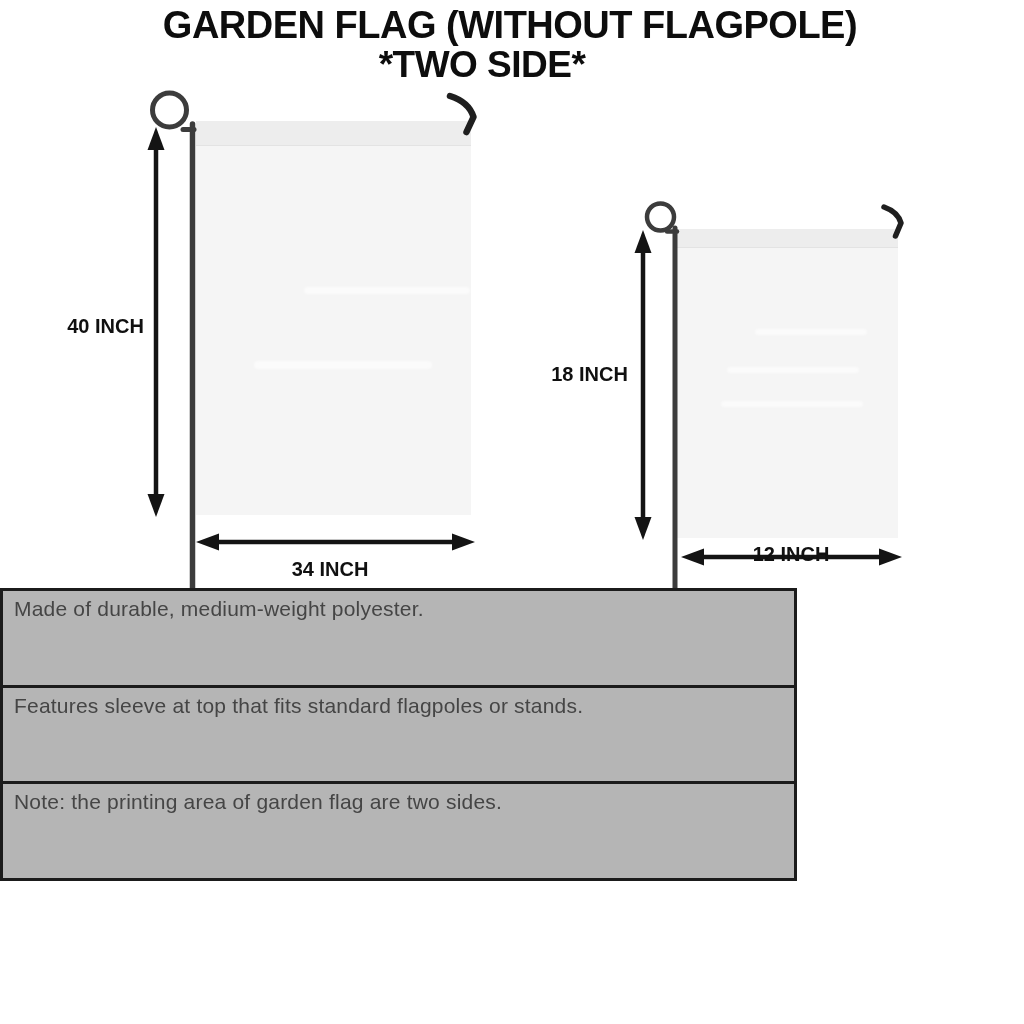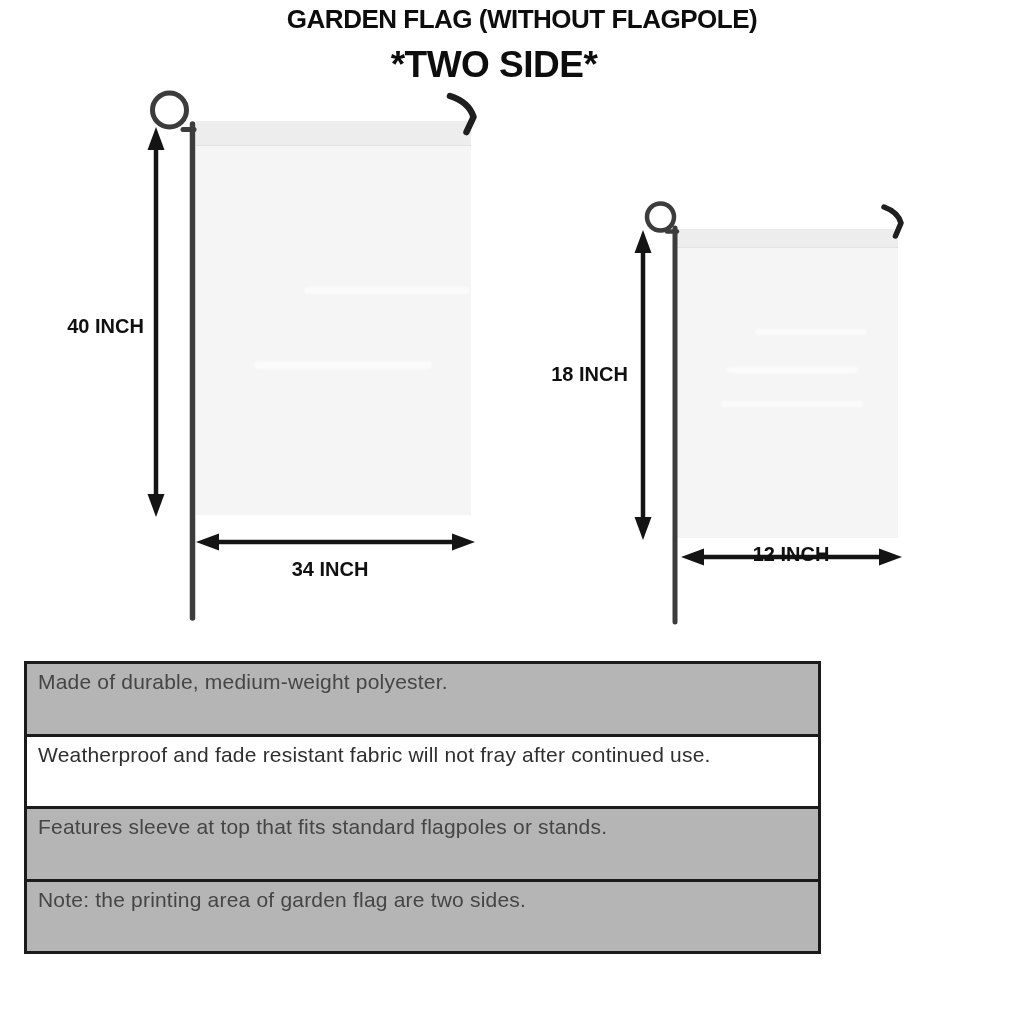--- a/index.html
+++ b/index.html
@@ -19,31 +19,30 @@
   body{
     position:relative;
     background:#ffffff;
     font-family:"Liberation Sans", sans-serif;
     overflow:hidden;
   }
   .abs{position:absolute;}
 
   
   .title-line1{
-    left:20px; top:4px; width:1004px;
+    left:8px; top:4px; width:1004px;
     text-align:center;
-    font-size:26px; font-weight:bold; letter-spacing:-0.5px;
+    font-size:38px; font-weight:bold; letter-spacing:-0.5px;
     color:var(--title-text);
   }
   .title-line2{
     left:0px; top:44px; width:964px;
     text-align:center;
     font-size:37px; font-weight:bold; letter-spacing:-0.5px;
     color:var(--title-text);
-    margin-left:12px;
   }
 
   
   .flag{
     background:var(--flag-fill);
     z-index:1;
   }
   .flag-large{ left:196px; top:121px; width:275px; height:394px; }
   .flag-small{ left:677px; top:229px; width:221px; height:309px; }
   .sleeve{
@@ -69,25 +68,24 @@
     font-size:20px; font-weight:bold; color:#101010;
     text-align:center; letter-spacing:0px;margin-top:11px;
   }
   .lbl-40{ left:58px;  top:304px; width:95px;  }
   .lbl-28{ left:270px; top:547px; width:120px; }
   .lbl-18{ left:542px; top:352px; width:95px;  }
   .lbl-12{ left:731px; top:532px; width:120px; }
 
   
   .spec-table{
-    left:0px; top:661px; width:797px; height:293px;
+    left:0px; top:588px; width:797px; height:293px;
     border:3px solid var(--table-border);
     display:flex; flex-direction:column;
     z-index:4;
-    margin-left:24px;
   }
   .spec-row{
     flex:1;
     padding:6px 10px 0 11px;
     font-size:21px;
     letter-spacing:0.2px;
     color:var(--table-text);
   }
   .spec-row + .spec-row{ border-top:3px solid var(--table-border); }
   .spec-row.gray{ background:var(--row-gray); }
@@ -159,16 +157,15 @@
   </g>
 </svg>
 
 <div class="abs dim-label lbl-40">40 INCH</div>
 <div class="abs dim-label lbl-28">34 INCH</div>
 <div class="abs dim-label lbl-18">18 INCH</div>
 <div class="abs dim-label lbl-12">12 INCH</div>
 
 <div class="abs spec-table">
   <div class="spec-row gray">Made of durable, medium-weight polyester.</div>
-  <div class="spec-row white">Weatherproof and fade resistant fabric will not fray after continued use.</div>
   <div class="spec-row gray">Features sleeve at top that fits standard flagpoles or stands.</div>
   <div class="spec-row gray">Note: the printing area of garden flag are two sides.</div>
 </div>
 
 </body></html>

